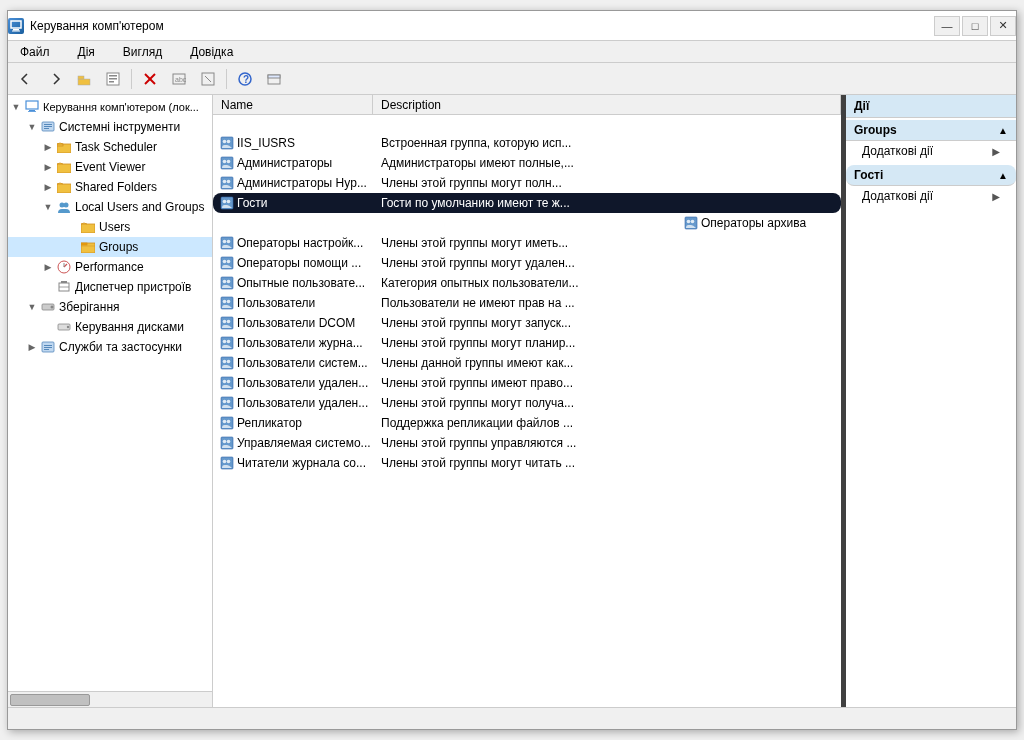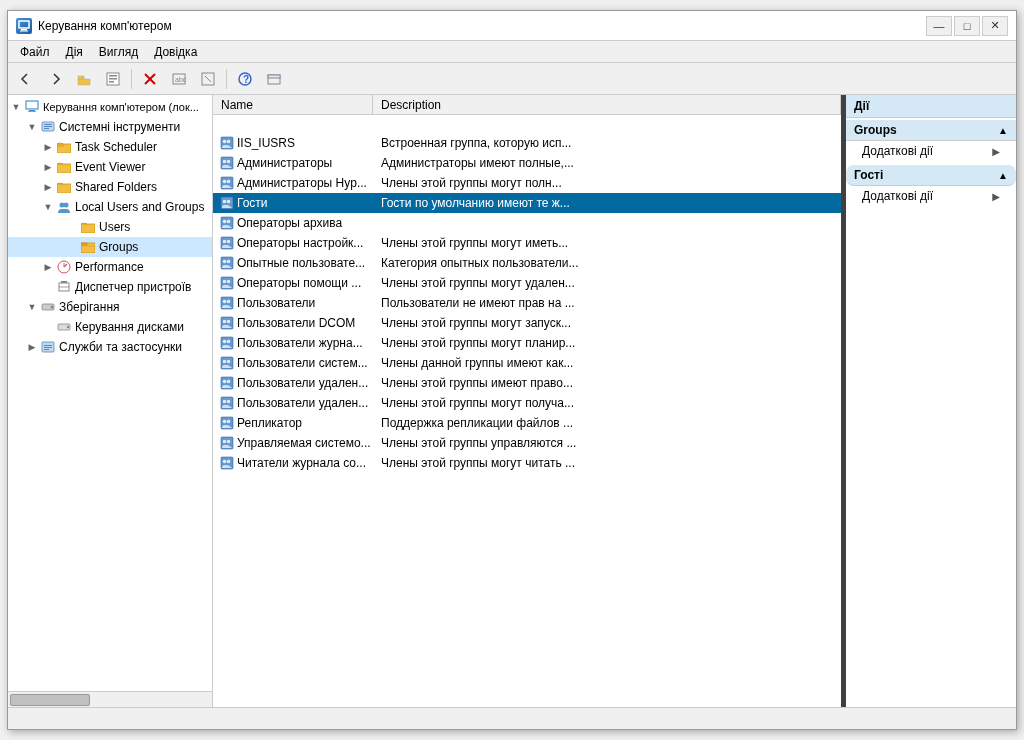--- a/index.html
+++ b/index.html
@@ -22,21 +22,21 @@
       box-shadow: 2px 2px 8px rgba(0,0,0,0.3);
       display: flex;
       flex-direction: column;
     }
     .title-bar {
       background: #fff;
       height: 30px;
       display: flex;
       align-items: center;
       justify-content: space-between;
-      padding: 0 8px;
+      padding: 0 0;
       border-bottom: 1px solid #ccc;
       flex-shrink: 0;
     }
     .title-bar-left {
       display: flex;
       align-items: center;
       gap: 6px;
     }
     .title-icon {
       width: 16px;
@@ -70,20 +70,21 @@
       color: #333;
     }
     .menu-bar {
       background: #f0f0f0;
       height: 22px;
       display: flex;
       align-items: center;
       padding: 0 4px;
       border-bottom: 1px solid #ccc;
       flex-shrink: 0;
+      gap: 12px;
     }
     .menu-item {
       padding: 2px 8px;
       cursor: pointer;
       font-size: 12px;
       color: #000;
     }
     .toolbar {
       background: #f0f0f0;
       height: 32px;
@@ -200,22 +201,23 @@
     }
     .content-list::-webkit-scrollbar { width: 8px; }
     .content-list::-webkit-scrollbar-track { background: #f0f0f0; }
     .content-list::-webkit-scrollbar-thumb { background: #c0c0c0; }
     .list-row {
       display: flex;
       height: 20px;
       align-items: center;
       cursor: pointer;
       border-bottom: none;
-    }
-    .list-row.selected { background: #0369a1; color: white; }
+      justify-content: flex-end;
+    }
+    .list-row.selected { background: #0f172a; color: white; border-radius: 8px; }
     .list-row.selected .row-desc { color: white; }
     .row-icon {
       width: 20px;
       height: 20px;
       display: flex;
       align-items: center;
       justify-content: center;
       margin-left: 4px;
       flex-shrink: 0;
     }
@@ -645,34 +647,34 @@
           </div>
           <div class="list-row">
             <span class="row-icon">
               <svg width="14" height="14" viewBox="0 0 14 14">
     <rect x="1" y="1" width="12" height="12" rx="1" fill="#6699cc" stroke="#3366aa" stroke-width="0.6"></rect>
     <circle cx="4.5" cy="5.5" r="1.8" fill="#fff" opacity="0.8"></circle>
     <circle cx="8.5" cy="5.5" r="1.8" fill="#fff" opacity="0.8"></circle>
     <path d="M2 12 Q2 9 4.5 9 Q6.5 9 7 9 Q9 9 12 12" fill="#fff" opacity="0.7"></path>
   </svg>
             </span>
+            <span class="row-name">Операторы помощи ...</span>
+            <span class="row-desc">Члены этой группы могут удален...</span>
+          </div>
+          <div class="list-row">
+            <span class="row-icon">
+              <svg width="14" height="14" viewBox="0 0 14 14">
+    <rect x="1" y="1" width="12" height="12" rx="1" fill="#6699cc" stroke="#3366aa" stroke-width="0.6"></rect>
+    <circle cx="4.5" cy="5.5" r="1.8" fill="#fff" opacity="0.8"></circle>
+    <circle cx="8.5" cy="5.5" r="1.8" fill="#fff" opacity="0.8"></circle>
+    <path d="M2 12 Q2 9 4.5 9 Q6.5 9 7 9 Q9 9 12 12" fill="#fff" opacity="0.7"></path>
+  </svg>
+            </span>
             <span class="row-name">Опытные пользовате...</span>
             <span class="row-desc">Категория опытных пользователи...</span>
-          </div>
-          <div class="list-row">
-            <span class="row-icon">
-              <svg width="14" height="14" viewBox="0 0 14 14">
-    <rect x="1" y="1" width="12" height="12" rx="1" fill="#6699cc" stroke="#3366aa" stroke-width="0.6"></rect>
-    <circle cx="4.5" cy="5.5" r="1.8" fill="#fff" opacity="0.8"></circle>
-    <circle cx="8.5" cy="5.5" r="1.8" fill="#fff" opacity="0.8"></circle>
-    <path d="M2 12 Q2 9 4.5 9 Q6.5 9 7 9 Q9 9 12 12" fill="#fff" opacity="0.7"></path>
-  </svg>
-            </span>
-            <span class="row-name">Операторы помощи ...</span>
-            <span class="row-desc">Члены этой группы могут удален...</span>
           </div>
           <div class="list-row">
             <span class="row-icon">
               <svg width="14" height="14" viewBox="0 0 14 14">
     <rect x="1" y="1" width="12" height="12" rx="1" fill="#6699cc" stroke="#3366aa" stroke-width="0.6"></rect>
     <circle cx="4.5" cy="5.5" r="1.8" fill="#fff" opacity="0.8"></circle>
     <circle cx="8.5" cy="5.5" r="1.8" fill="#fff" opacity="0.8"></circle>
     <path d="M2 12 Q2 9 4.5 9 Q6.5 9 7 9 Q9 9 12 12" fill="#fff" opacity="0.7"></path>
   </svg>
             </span>

